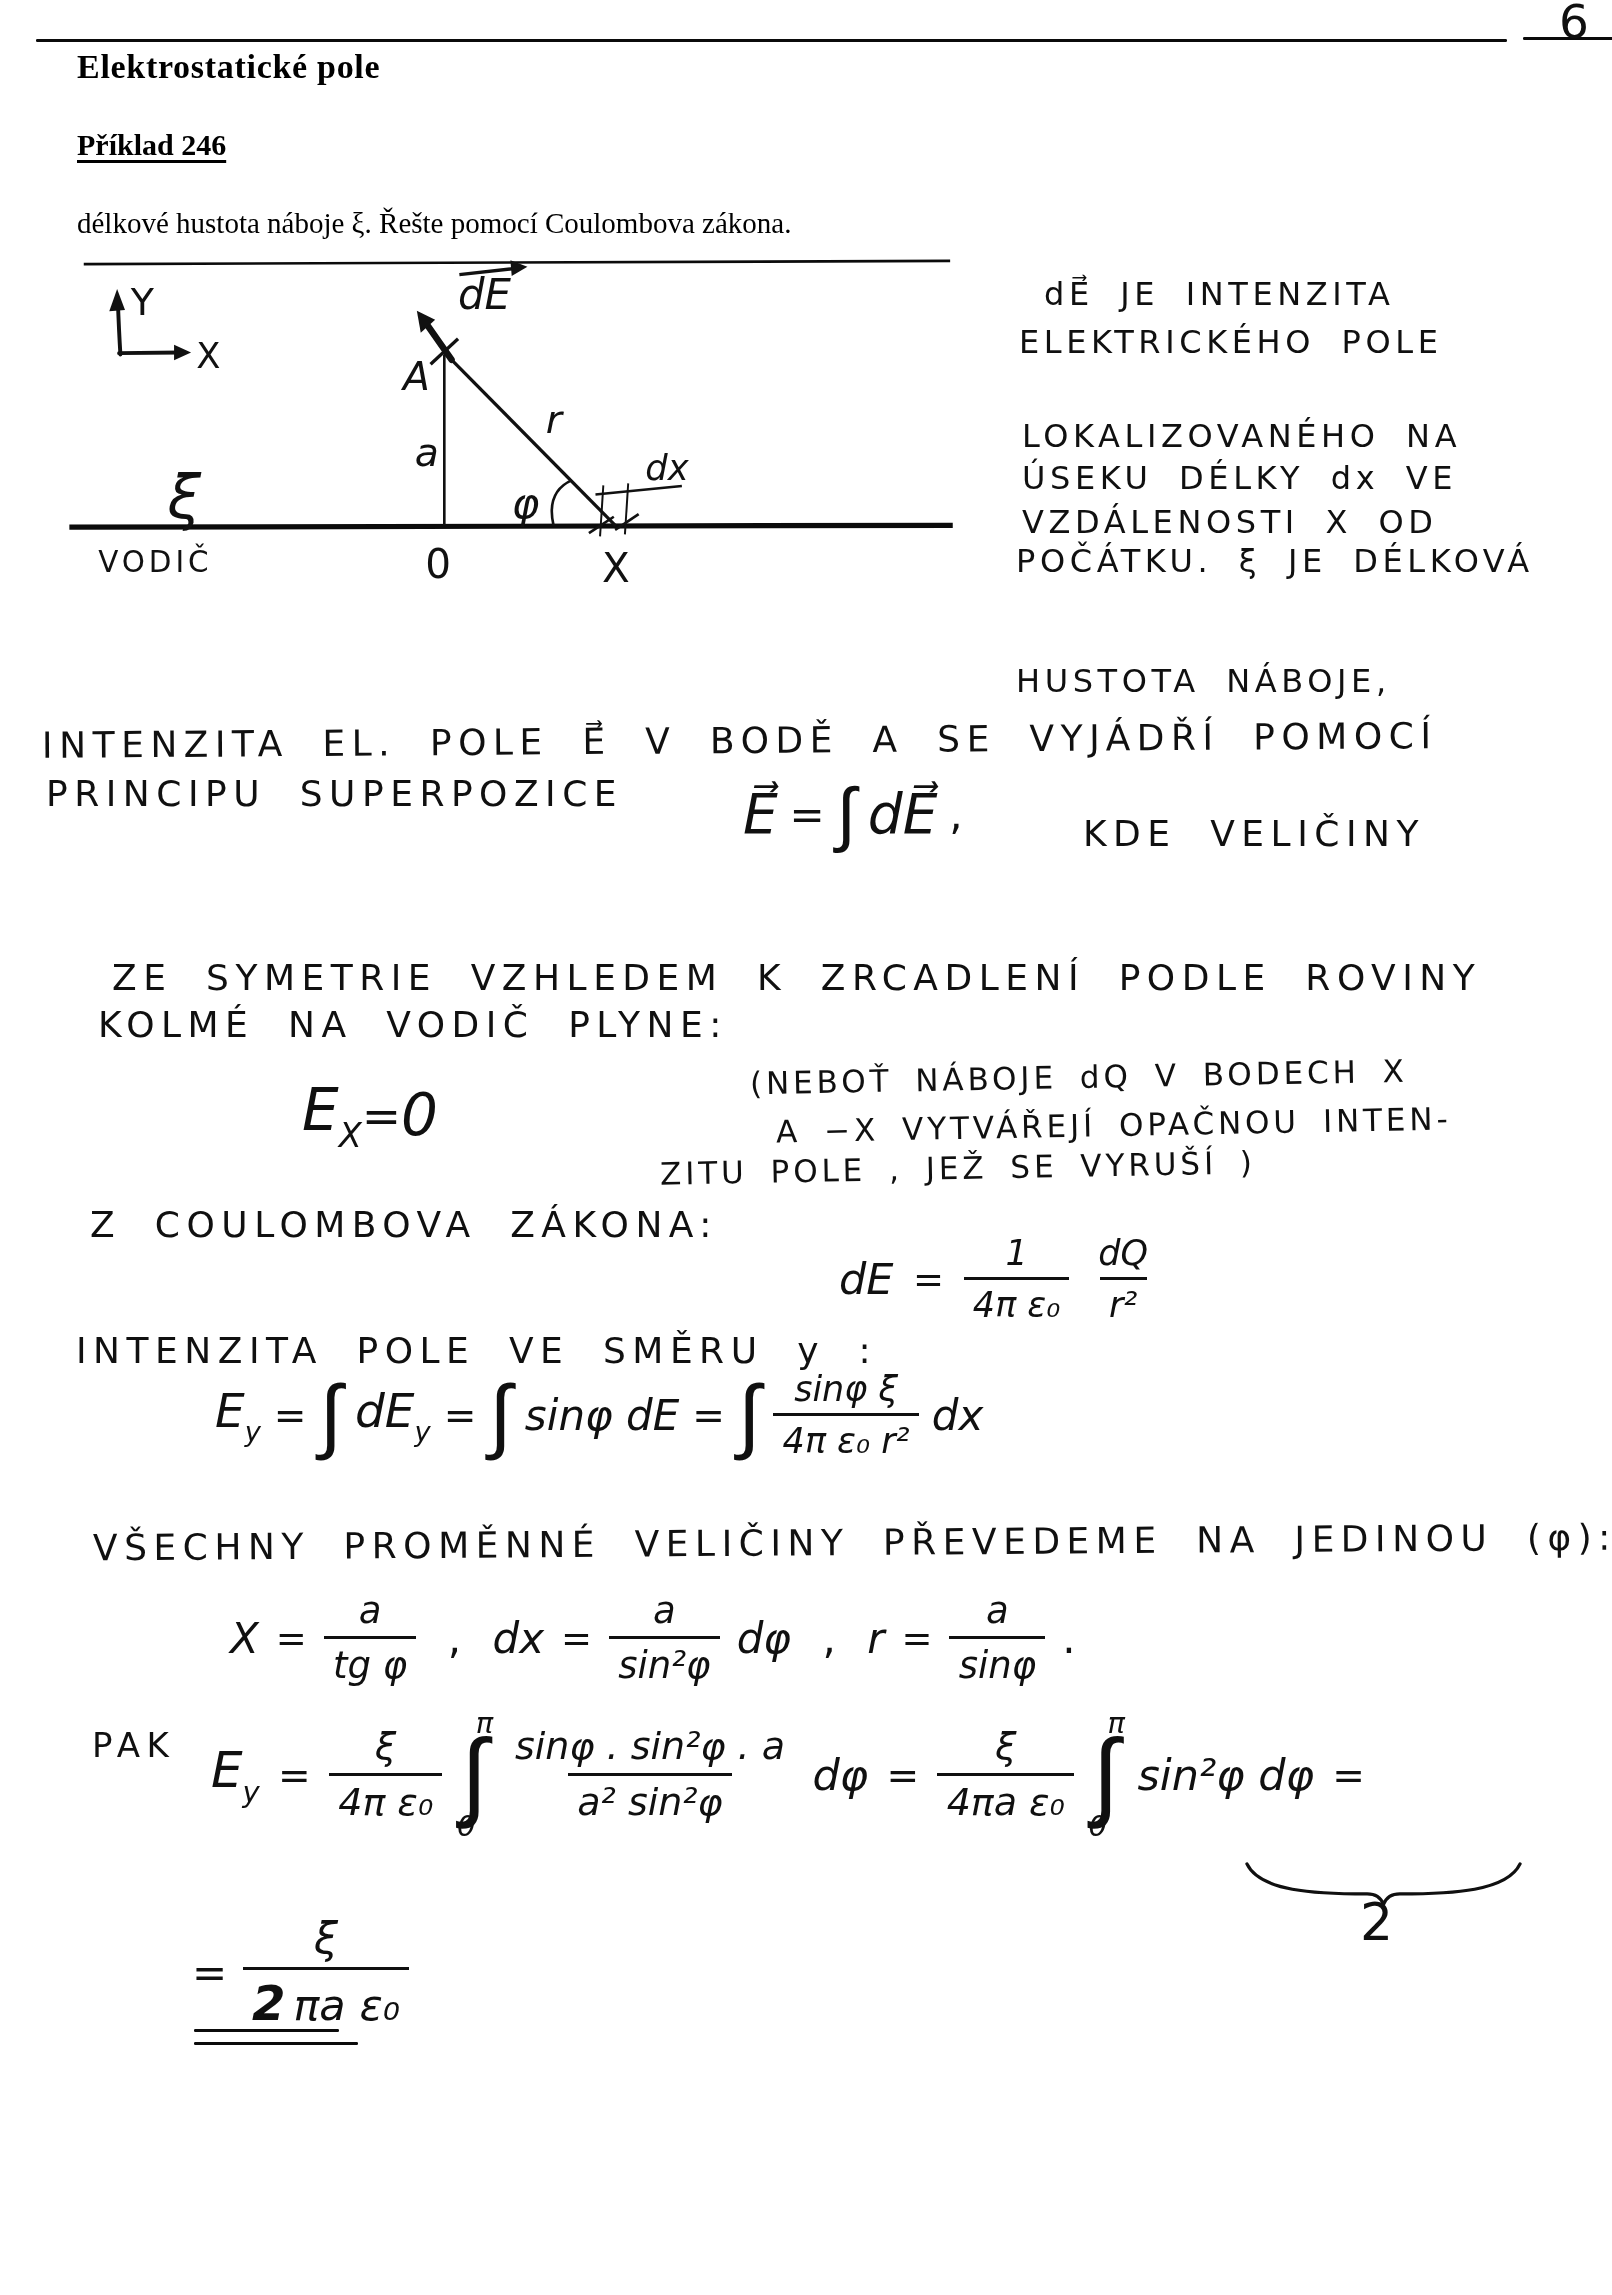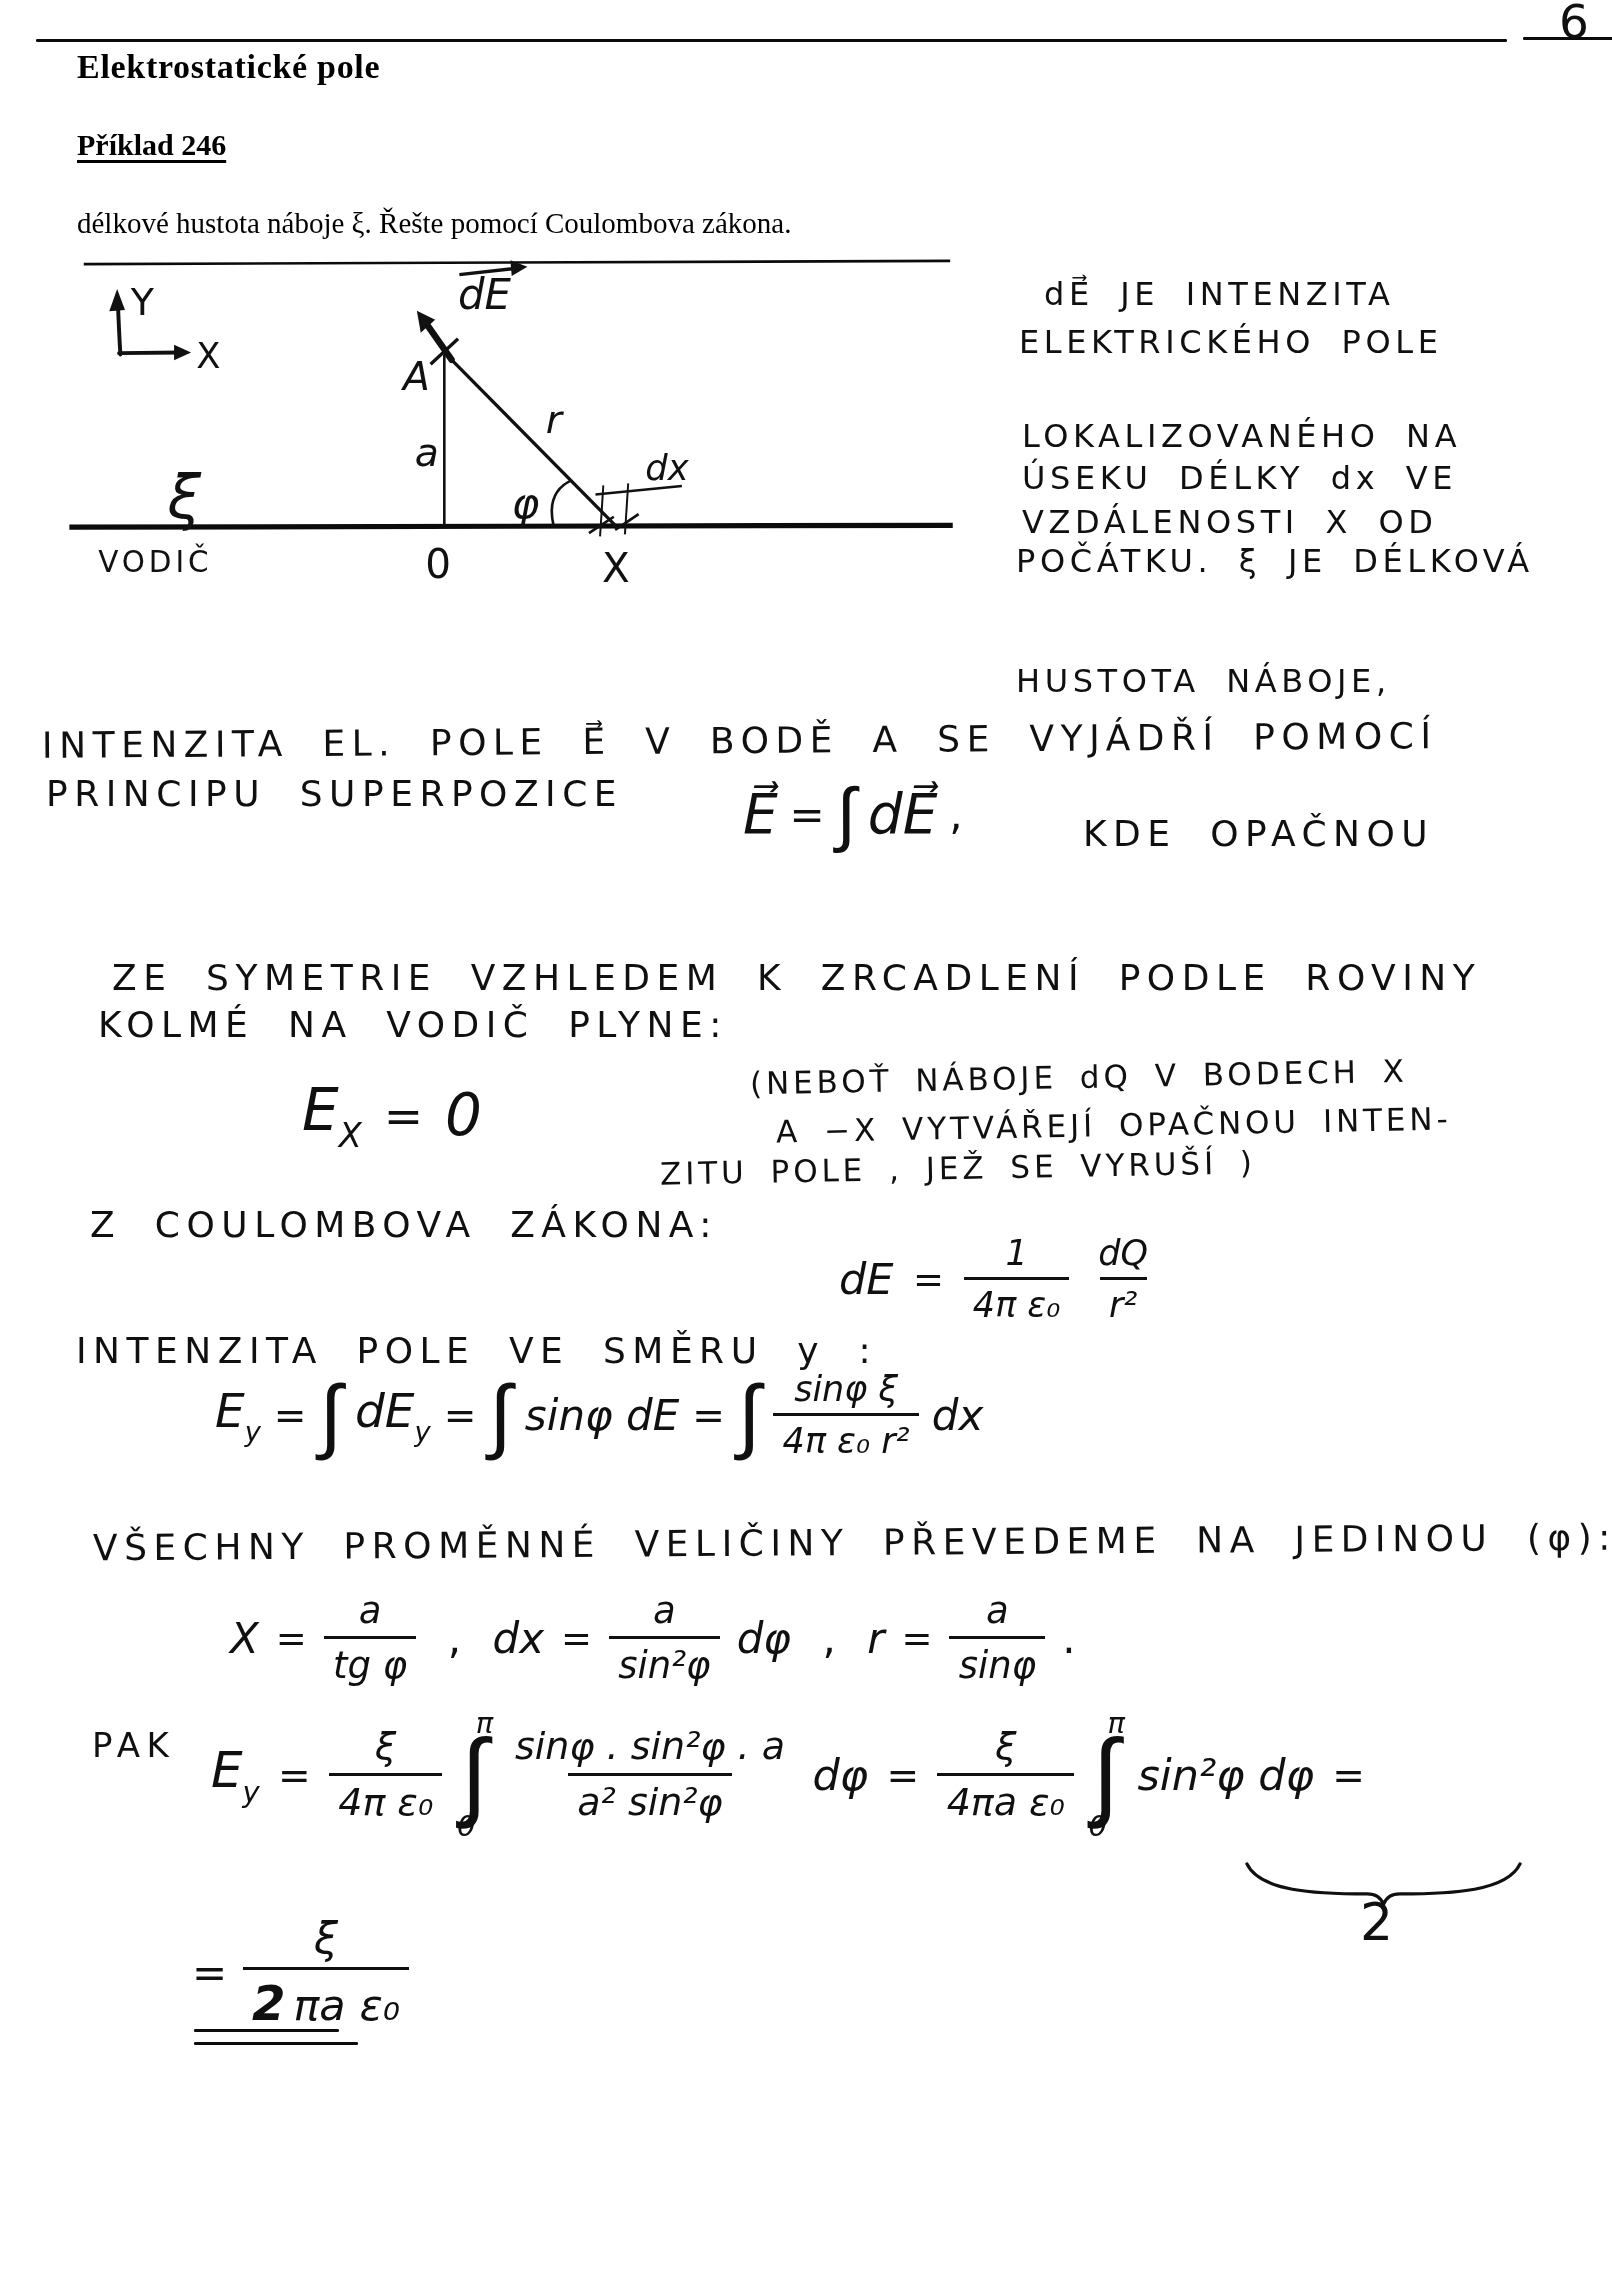--- a/index.html
+++ b/index.html
@@ -105,26 +105,26 @@
   <div class="abs hw main tilt-a" style="left:42px;top:720px">INTENZITA EL. POLE E⃗ V BODĚ A SE VYJÁDŘÍ POMOCÍ</div>
   <div class="abs hw main" style="left:46px;top:773px">PRINCIPU SUPERPOZICE</div>
 
   <div class="eqrow" style="left:743px;top:782px;gap:11.8px">
     <span class="t84 it">E⃗</span>
     <span class="t64">=</span>
     <span class="intsym i108">∫</span>
     <span class="t84 it">dE⃗</span>
     <span class="t64">,</span>
   </div>
-  <div class="abs hw main" style="left:1083px;top:813px">KDE OPAČNOU</div>
+  <div class="abs hw main" style="left:1083px;top:813px">KDE VELIČINY</div>
 
   <div class="abs hw main" style="left:112px;top:957px">ZE SYMETRIE VZHLEDEM K ZRCADLENÍ PODLE ROVINY</div>
   <div class="abs hw main" style="left:98px;top:1004px">KOLMÉ NA VODIČ PLYNE:</div>
 
-  <div class="eqrow" style="left:302px;top:1076px;gap:22px">
+  <div class="eqrow" style="left:302px;top:1076px;">
     <span class="t88 it"><span>E</span><sub>X</sub></span>
     <span class="t72">=</span>
     <span class="t88 it">0</span>
   </div>
 
   <div class="abs hw paren tilt-b" style="left:750px;top:1059px">(NEBOŤ NÁBOJE dQ V BODECH X</div>
   <div class="abs hw paren tilt-b" style="left:776px;top:1107px">A  −X  VYTVÁŘEJÍ OPAČNOU INTEN-</div>
   <div class="abs hw paren tilt-b" style="left:660px;top:1150px">ZITU POLE , JEŽ SE VYRUŠÍ )</div>
 
   <div class="abs hw main" style="left:90px;top:1204px">Z COULOMBOVA ZÁKONA:</div>

